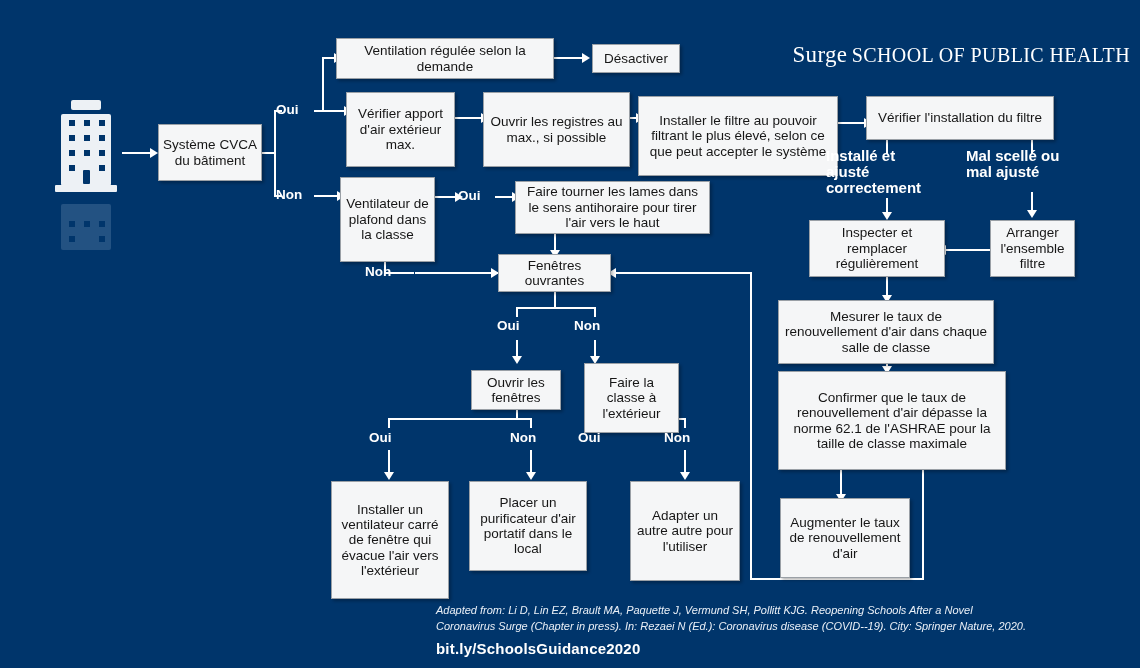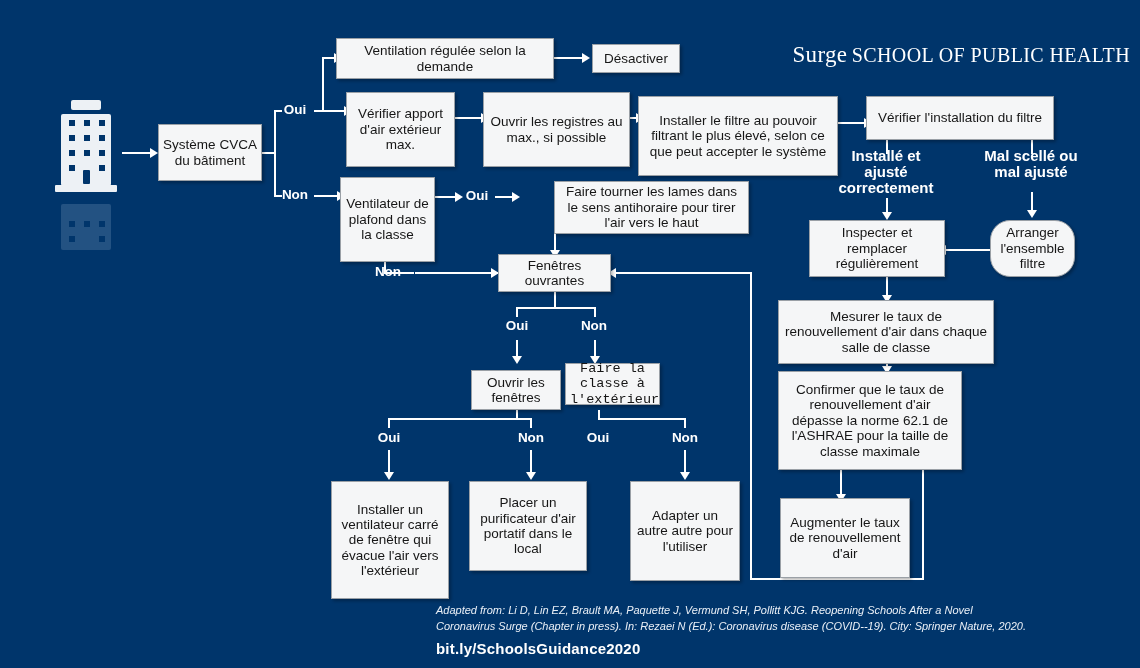--- a/index.html
+++ b/index.html
@@ -32,21 +32,20 @@
     box-shadow:2px 2px 3px rgba(0,0,0,.28);
   }
   .box span{display:block;width:100%;}
   
   .lbl{
     position:absolute;
     color:#FFFFFF;
     font-weight:bold;
     font-size:13.5px;
     line-height:1.08;
-    text-align:center;
     white-space:pre-line;
   }
   .lbl.sm{font-size:15px;}
   
   .ln{position:absolute;background:#FFFFFF;}
   .lnh{height:2px;}
   .lnv{width:2px;}
   .arw{position:absolute;width:0;height:0;}
   .arw.r{border-top:5px solid transparent;border-bottom:5px solid transparent;border-left:8px solid #fff;}
   .arw.l{border-top:5px solid transparent;border-bottom:5px solid transparent;border-right:8px solid #fff;}
@@ -237,53 +236,53 @@
   </div>
 
   <div class="box" style="left:866px;top:96px;width:188px;height:44px;">
     <span>Vérifier l'installation du filtre</span>
   </div>
 
   <div class="box" style="left:340px;top:177px;width:95px;height:85px;">
     <span>Ventilateur de plafond dans la classe</span>
   </div>
 
-  <div class="box" style="left:515px;top:181px;width:195px;height:53px;margin-left:39px;">
+  <div class="box" style="left:515px;top:181px;width:195px;height:53px;">
     <span>Faire tourner les lames dans le sens antihoraire pour tirer l'air vers le haut</span>
   </div>
 
   <div class="box" style="left:498px;top:254px;width:113px;height:38px;">
     <span>Fenêtres ouvrantes</span>
   </div>
 
   <div class="box" style="left:809px;top:220px;width:136px;height:57px;">
     <span>Inspecter et remplacer régulièrement</span>
   </div>
 
-  <div class="box" style="left:990px;top:220px;width:85px;height:57px;border-radius:20px;">
+  <div class="box" style="left:990px;top:220px;width:85px;height:57px;">
     <span>Arranger l'ensemble filtre</span>
   </div>
 
   <div class="box" style="left:778px;top:300px;width:216px;height:64px;">
     <span>Mesurer le taux de renouvellement d'air dans chaque salle de classe</span>
   </div>
 
-  <div class="box" style="left:778px;top:371px;width:184px;height:99px;justify-content:flex-end;">
+  <div class="box" style="left:778px;top:371px;width:228px;height:99px;justify-content:flex-end;">
     <span>Confirmer que le taux de renouvellement d'air dépasse la norme 62.1 de l'ASHRAE pour la taille de classe maximale</span>
   </div>
 
   <div class="box" style="left:780px;top:498px;width:130px;height:80px;">
     <span>Augmenter le taux de renouvellement d'air</span>
   </div>
 
   <div class="box" style="left:471px;top:370px;width:90px;height:40px;">
     <span>Ouvrir les fenêtres</span>
   </div>
 
-  <div class="box" style="left:565px;top:363px;width:95px;height:42px;font-family:Liberation Mono, monospace;">
+  <div class="box" style="left:584px;top:363px;width:95px;height:70px;">
     <span>Faire la classe à l'extérieur</span>
   </div>
 
   <div class="box" style="left:331px;top:481px;width:118px;height:118px;">
     <span>Installer un ventilateur carré de fenêtre qui évacue l'air vers l'extérieur</span>
   </div>
 
   <div class="box" style="left:469px;top:481px;width:118px;height:90px;">
     <span>Placer un purificateur d'air portatif dans le local</span>
   </div>

